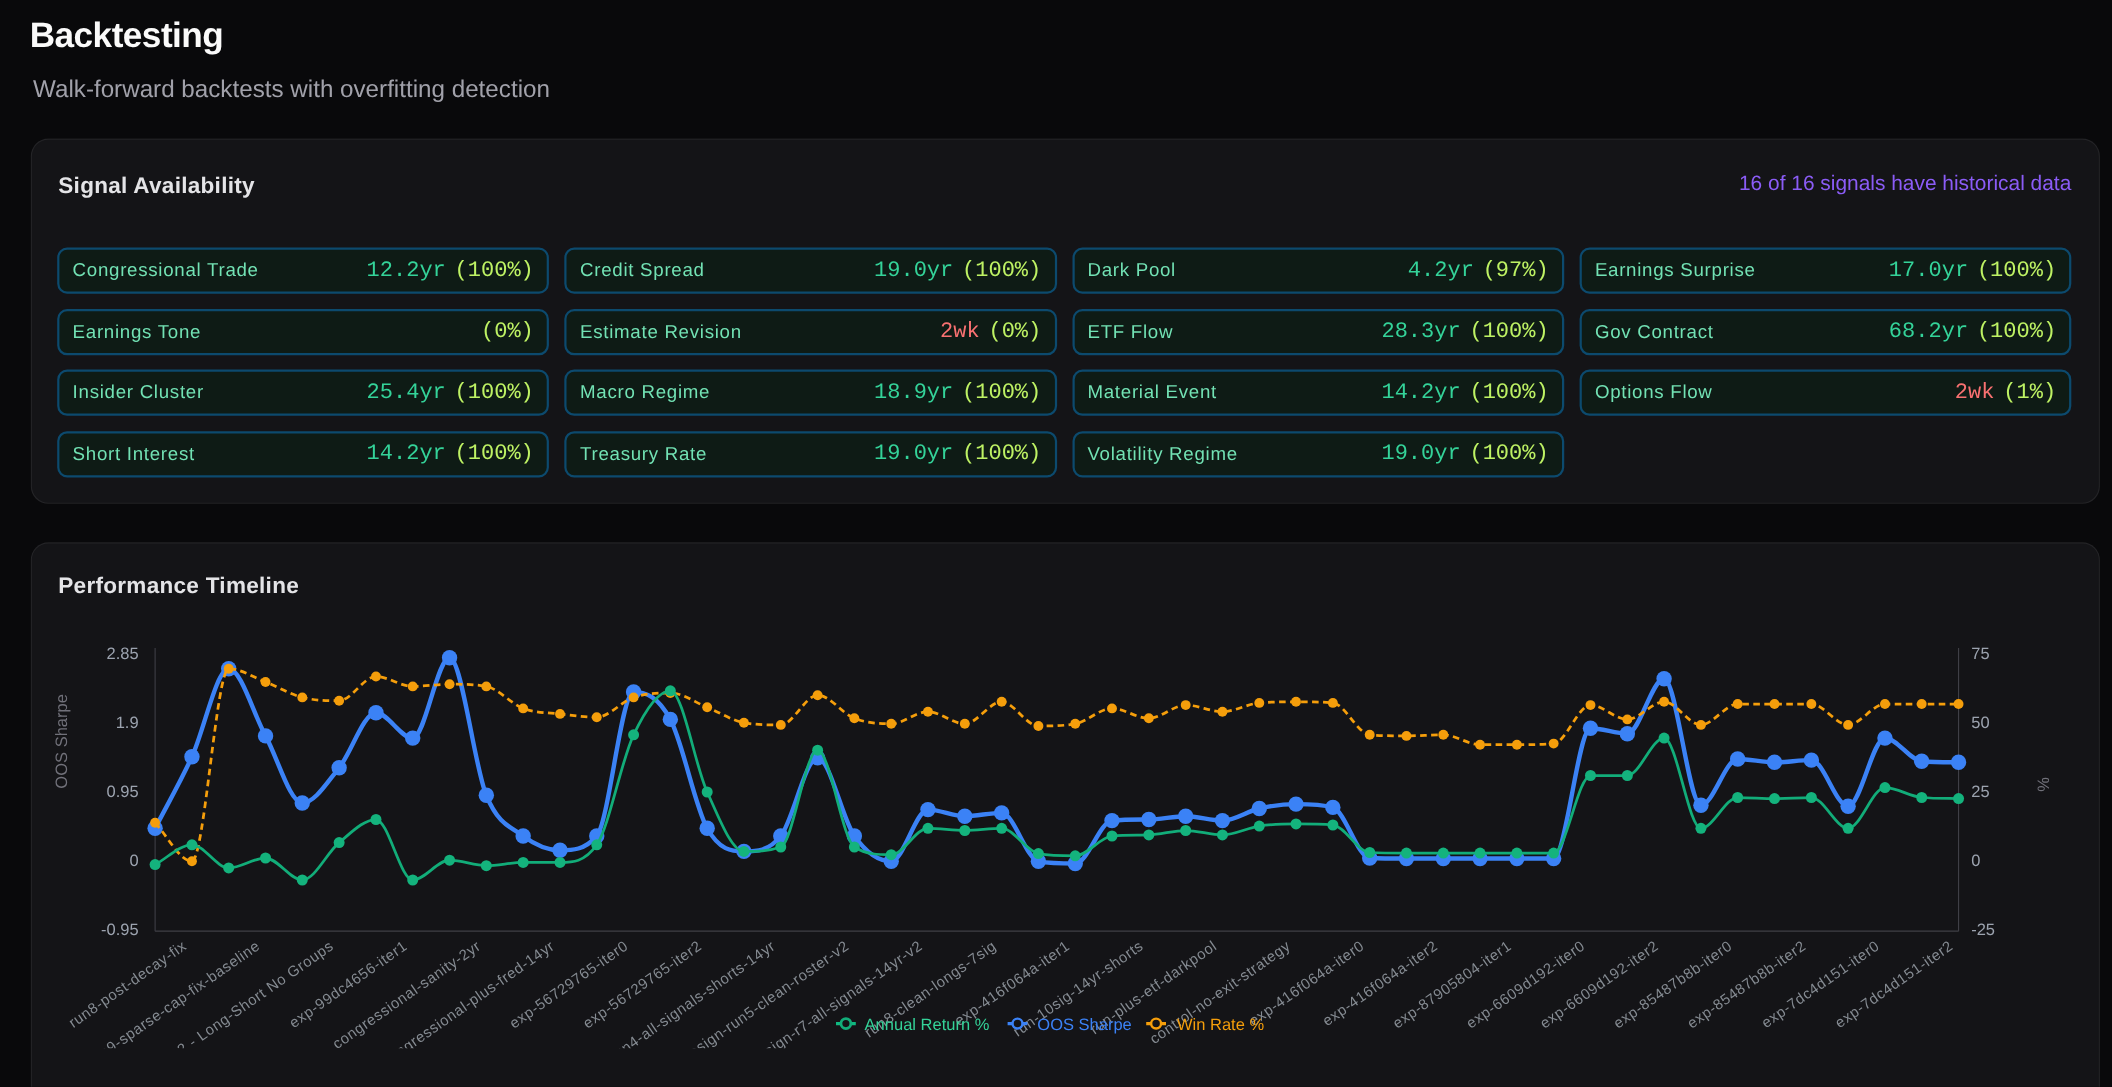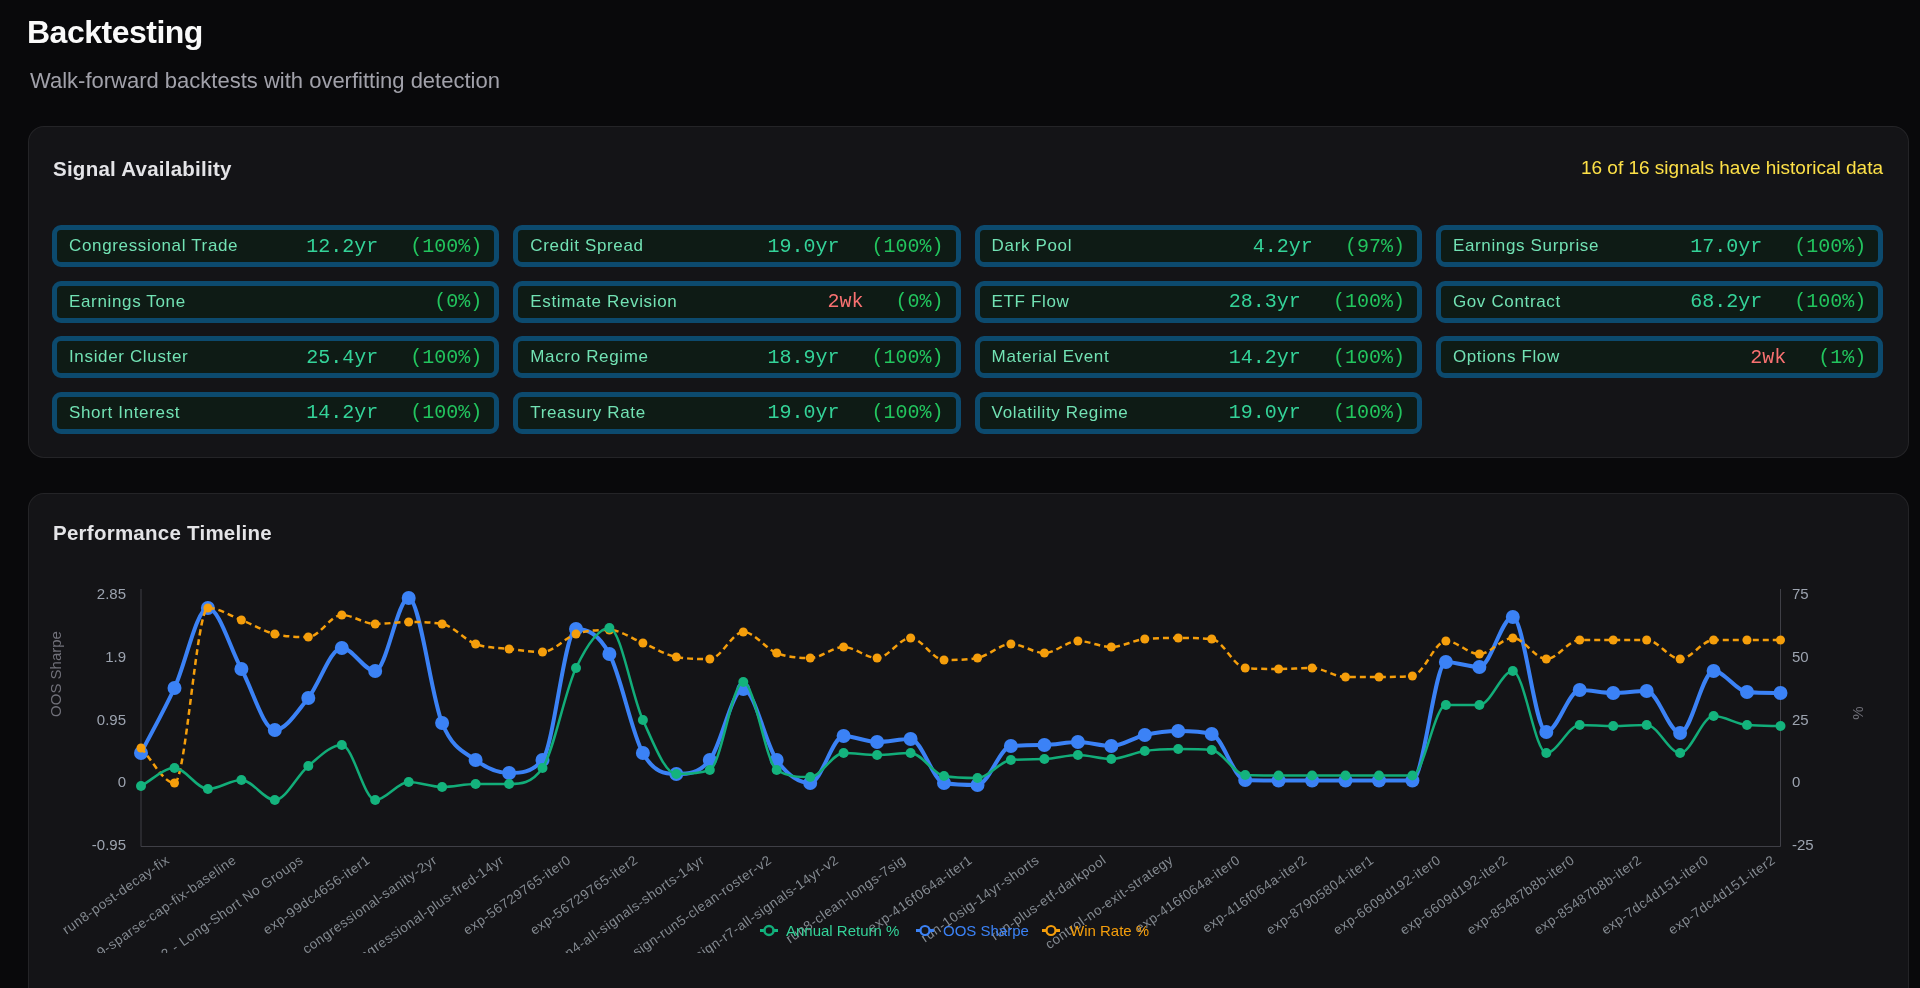--- a/index.html
+++ b/index.html
@@ -5,28 +5,28 @@
 * { margin:0; padding:0; box-sizing:border-box; }
 html,body { width:1920px; height:988px; background:#09090b; font-family:"Liberation Sans",sans-serif; overflow:hidden; position:relative; }
 .h1 { position:absolute; left:27px; top:14px; font-size:32px; font-weight:700; color:#fafafa; letter-spacing:-0.5px; }
 .sub { position:absolute; left:30px; top:68px; font-size:22px; color:#a1a1aa; }
 .card { position:absolute; left:28px; width:1881px; background:#141417; border:1px solid rgba(255,255,255,0.07); border-radius:16px; }
 #card1 { top:126px; height:332px; }
 #card2 { top:493px; height:594px; }
 .ctitle { position:absolute; left:24px; font-size:20.5px; font-weight:700; color:#e4e4e7; letter-spacing:0.25px; }
 #c1t { top:30px; }
 #c2t { top:27px; }
-.meta { position:absolute; right:25px; top:30px; font-size:19px; color:#fde047; }
+.meta { position:absolute; right:25px; top:30px; font-size:19px; color:#8b5cf6; }
 .grid { position:absolute; left:23px; top:98px; display:grid; grid-template-columns:repeat(4,447.3px); grid-auto-rows:42px; column-gap:14px; row-gap:13.5px; }
-.chip { background:#0e1b15; border:5px solid #0c4a6e; border-radius:9px; display:flex; align-items:center; justify-content:space-between; padding:0 12px; }
+.chip { background:#0e1b15; border:2px solid #0c4a6e; border-radius:9px; display:flex; align-items:center; justify-content:space-between; padding:0 12px; }
 .chip .n { font-size:17px; letter-spacing:0.65px; color:#72e2b4; }
 .chip .r { display:flex; align-items:center; gap:8px; font-family:"Liberation Mono",monospace; font-size:20px; }
 .chip .v { color:#34d399; }
 .chip .v.red { color:#f87171; }
-.chip .p { color:#22c55e;margin-left:24px; }
+.chip .p { color:#bef264; }
 svg text { font-family:"Liberation Sans",sans-serif; }
 </style>
 </head>
 <body>
 <div class="h1">Backtesting</div>
 <div class="sub">Walk-forward backtests with overfitting detection</div>
 <div class="card" id="card1">
   <div class="ctitle" id="c1t">Signal Availability</div>
   <div class="meta">16 of 16 signals have historical data</div>
   <div class="grid">

